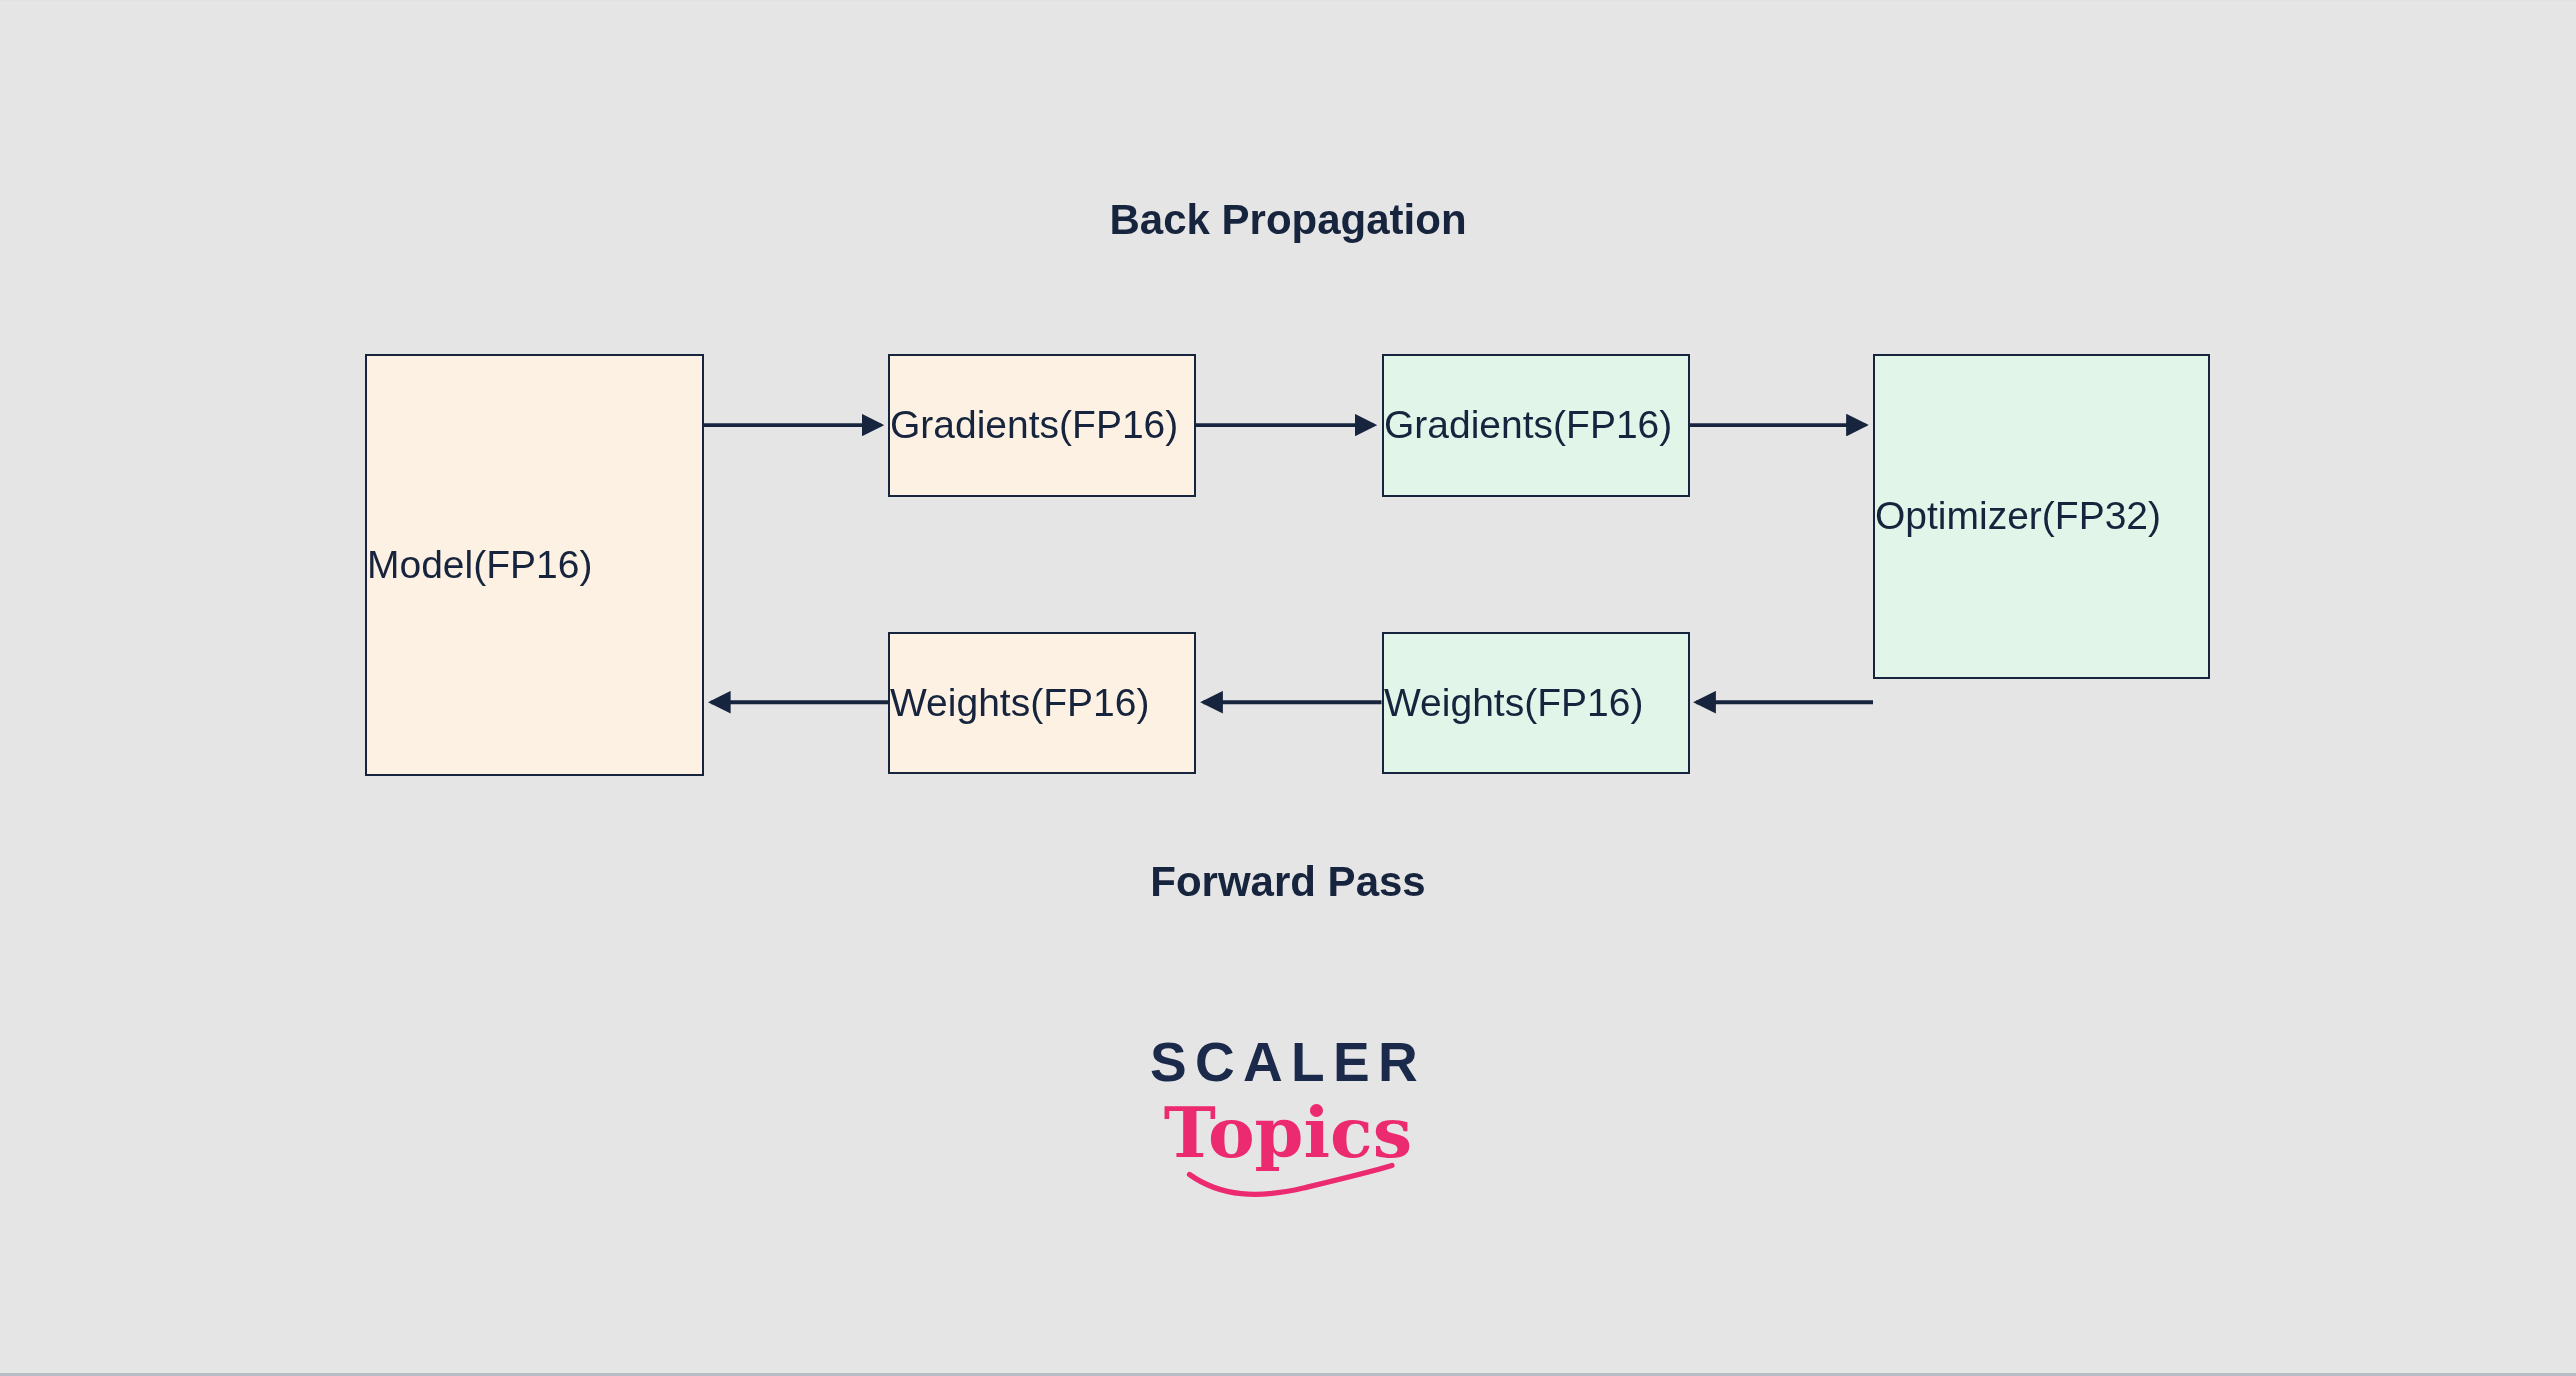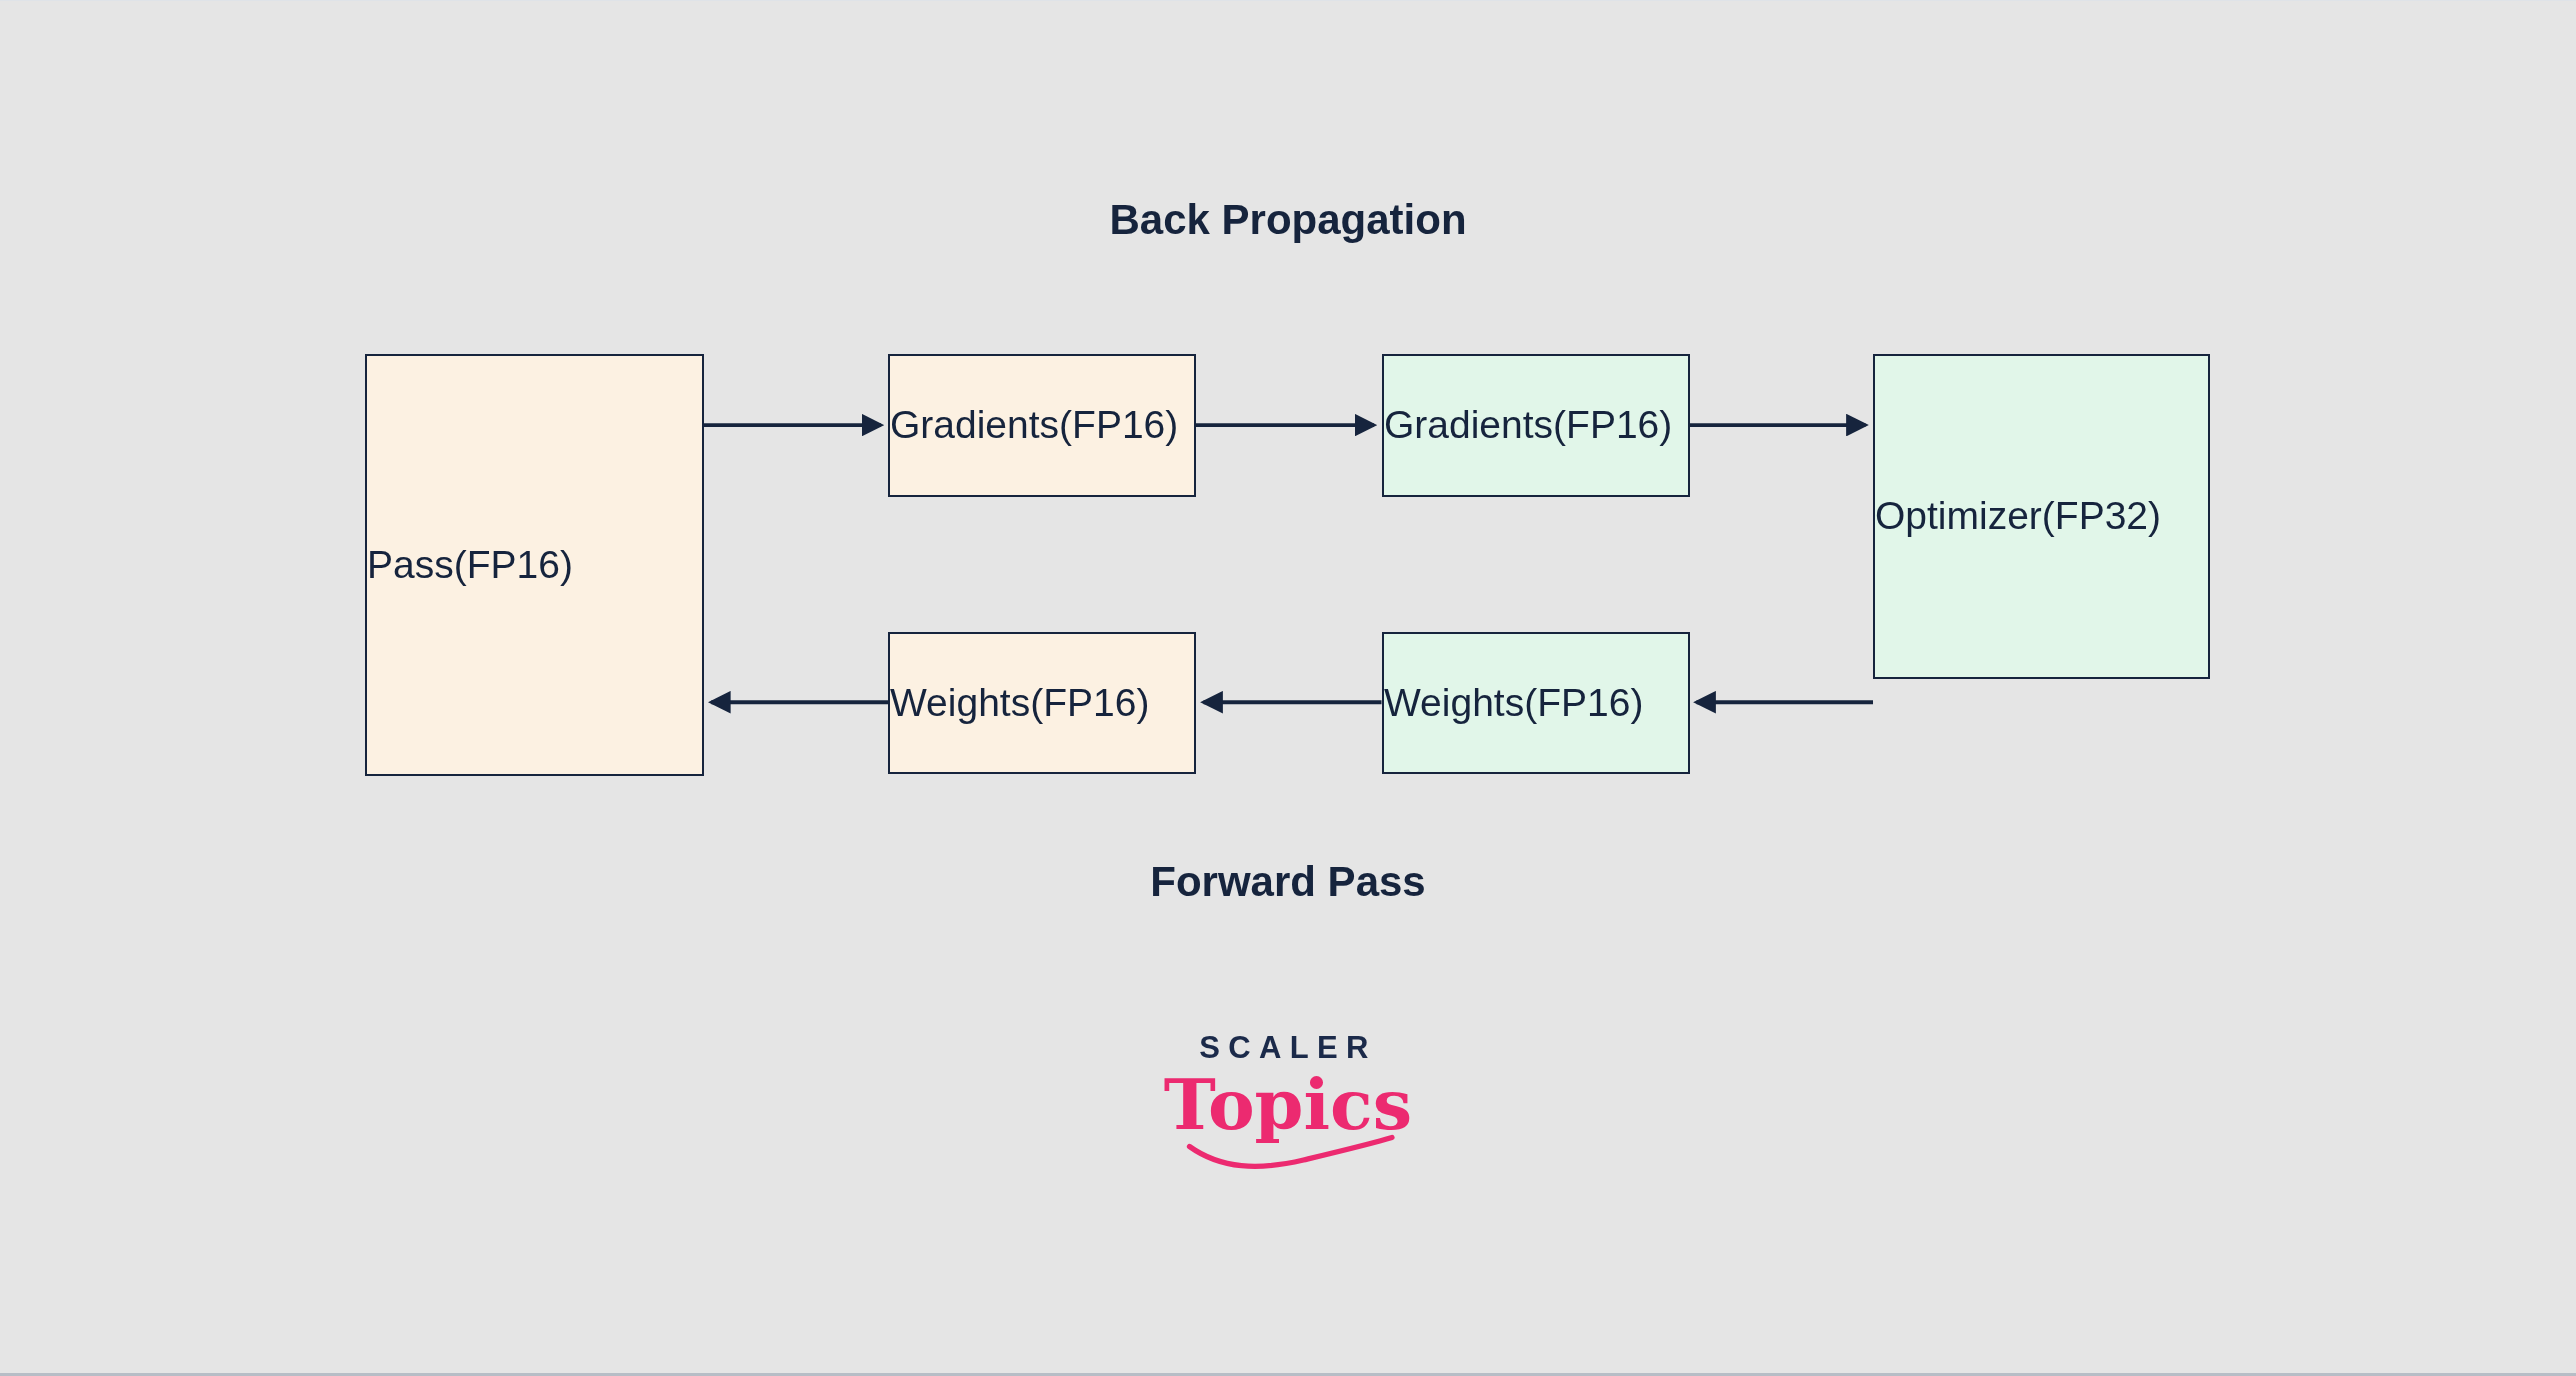--- a/index.html
+++ b/index.html
@@ -68,21 +68,21 @@
   }
 
   .logo {
     position: absolute;
     left: 0;
     top: 1029px;
     width: 2576px;
     text-align: center;
   }
   .logo-brand {
-    font-size: 31px;
+    font-size: 55px;
     font-weight: 800;
     letter-spacing: 8.3px;
     color: var(--brand, #1B2A4A);
     text-align: center;
   }
   .logo-sub {
     font-family: "DejaVu Serif", "Liberation Serif", serif;
     font-weight: 700;
     font-size: 70px;
     line-height: 1.05;
@@ -111,21 +111,21 @@
     <line class="arrow-line" x1="929" y1="560" x2="1163" y2="560" marker-end="url(#arrowhead)"></line>
     <line class="arrow-line" x1="1579" y1="560" x2="1814" y2="560" marker-end="url(#arrowhead)"></line>
     <line class="arrow-line" x1="2230" y1="560" x2="2463" y2="560" marker-end="url(#arrowhead)"></line>
 
     <line class="arrow-line" x1="2473" y1="926" x2="2240" y2="926" marker-end="url(#arrowhead)"></line>
     <line class="arrow-line" x1="1824" y1="926" x2="1589" y2="926" marker-end="url(#arrowhead)"></line>
     <line class="arrow-line" x1="1173" y1="926" x2="939" y2="926" marker-end="url(#arrowhead)"></line>
   </svg>
 
   <div class="node peach node-model">
-    <div>Pass</div>
+    <div>Model</div>
     <div>(FP16)</div>
   </div>
 
   <div class="node peach node-grad-a">
     <div>Gradients</div>
     <div>(FP16)</div>
   </div>
 
   <div class="node green node-grad-b">
     <div>Gradients</div>

